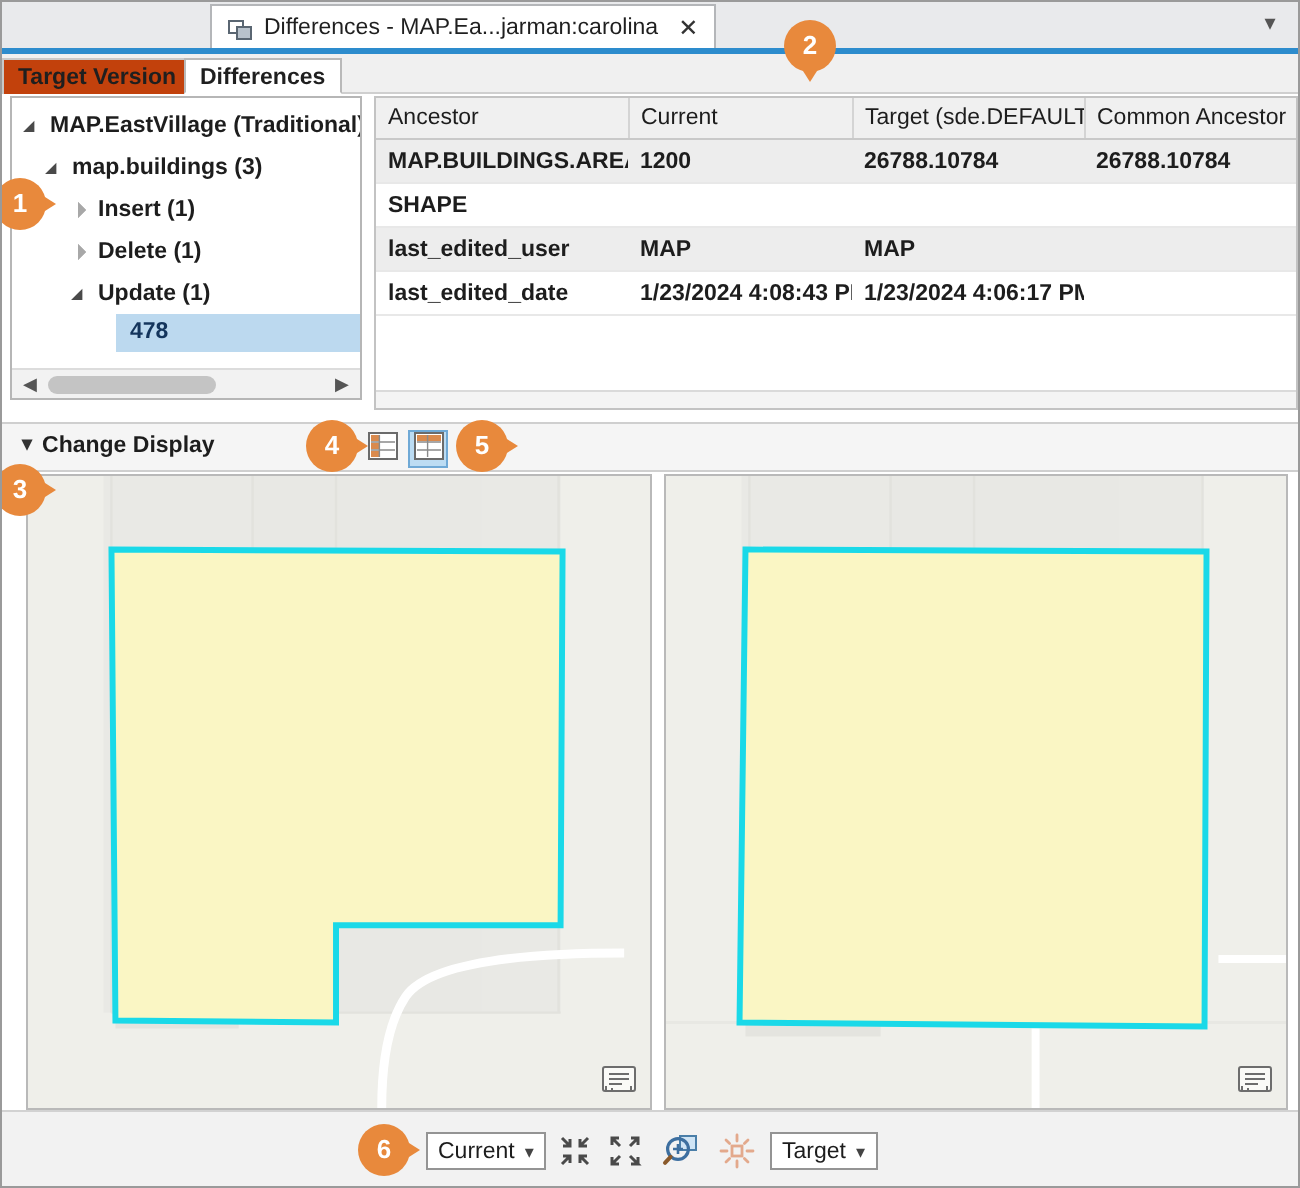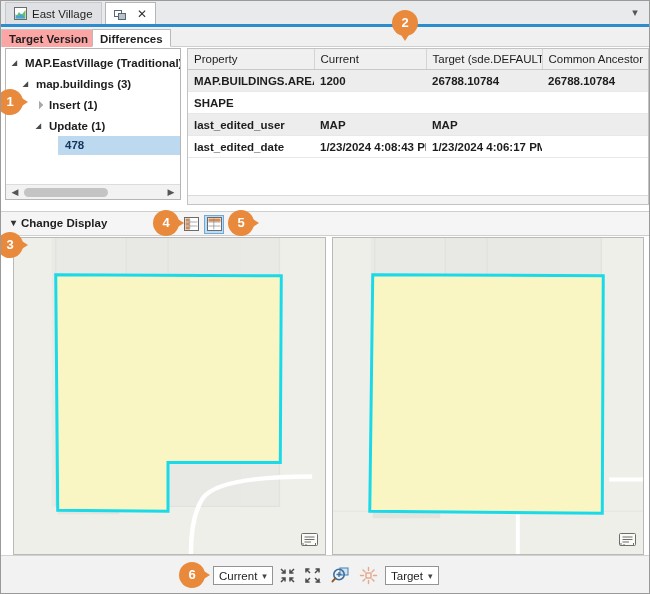--- a/index.html
+++ b/index.html
@@ -97,21 +97,21 @@
     height: 18px;
     line-height: 18px;
     padding: 0 7px;
     font-size: 11.5px;
     font-weight: bold;
     color: #1f1f1f;
     box-sizing: border-box;
     white-space: nowrap;
     cursor: pointer;
   }
-  .subtab.st1 { left: 0; background: #fca5a5; border: 1px solid #c9c9c9; border-bottom: none; text-align: right; }
+  .subtab.st1 { left: 0; background: #c2410c; border: 1px solid #c9c9c9; border-bottom: none; text-align: right; }
   .subtab.st2 { left: 91px; background: #ffffff; border: 1px solid #b9b9b9; border-bottom: 1px solid #ffffff; }
 
   
   .treepanel {
     position: absolute;
     left: 4px; top: 47px;
     width: 176px; height: 152px;
     background: #ffffff;
     border: 1px solid #b6b6b6;
     box-sizing: border-box;
@@ -371,37 +371,28 @@
     border-left: 7px solid transparent;
     border-right: 7px solid transparent;
   }
 </style>
 </head>
 <body>
 
 <div id="app">
 
   <div class="tabstrip">
-    <div class="tab inactive">
-      <span class="tab-icon">
-        <svg width="13" height="13" viewBox="0 0 13 13">
-          <rect x="0.5" y="0.5" width="12" height="12" fill="#ffffff" stroke="#6b6b6b"></rect>
-          <path d="M1.5 10.5 L5 5 L7.5 8 L11.5 3 L11.5 11.5 L1.5 11.5 Z" fill="#67c067"></path>
-          <path d="M1.5 11.5 L1.5 7 L4 9.5 L7 6.5 L11.5 11.5 Z" fill="#4aa3d8"></path>
-        </svg>
-      </span>
-      <span>East Village</span>
-    </div>
     <div class="tab active">
       <span class="tab-icon">
         <svg width="13" height="13" viewBox="0 0 13 13">
           <rect x="0.5" y="2.5" width="7" height="6" fill="#ffffff" stroke="#5a6672"></rect>
           <rect x="4.5" y="5.5" width="7" height="6" fill="#b8c2cc" stroke="#5a6672"></rect>
         </svg>
       </span>
+      <span>Differences - MAP.Ea...jarman:carolina</span>
       <span class="tab-close">✕</span>
     </div>
   </div>
   <div class="accentline"></div>
   <div class="winchevron">▾</div>
 
   <div class="subtabbar">
     <div class="subtab st1">Target Version</div>
     <div class="subtab st2">Differences</div>
   </div>
@@ -414,20 +405,24 @@
       </div>
       <div class="treerow" style="padding-left:13px;">
         <span class="tw open"></span>
         <span>map.buildings (3)</span>
       </div>
       <div class="treerow" style="padding-left:26px;text-align:center;">
         <span class="tw closed"></span>
         <span>Insert (1)</span>
       </div>
       <div class="treerow" style="padding-left:26px;">
+        <span class="tw closed"></span>
+        <span>Delete (1)</span>
+      </div>
+      <div class="treerow" style="padding-left:26px;">
         <span class="tw open"></span>
         <span>Update (1)</span>
       </div>
     </div>
     <div class="leafsel" style="margin-left:52px;width:115px;">478</div>
     <div class="hscroll">
       <div class="hs-arrow" style="left:2px;">◀</div>
       <div class="hs-thumb"></div>
       <div class="hs-arrow" style="right:2px;">▶</div>
     </div>
@@ -436,21 +431,21 @@
   <div class="gridpanel">
     <table class="grid">
       <colgroup>
         <col style="width:126px">
           <col style="width:112px">
           <col style="width:116px">
           <col style="width:106px">
       </colgroup>
       <thead>
         <tr>
-          <th>Property</th>
+          <th>Ancestor</th>
           <th>Current</th>
           <th>Target (sde.DEFAULT)</th>
           <th style="border-right:none;">Common Ancestor</th>
         </tr>
       </thead>
       <tbody>
         <tr class="strong">
           <td>MAP.BUILDINGS.AREA</td>
           <td>1200</td>
           <td>26788.10784</td>

